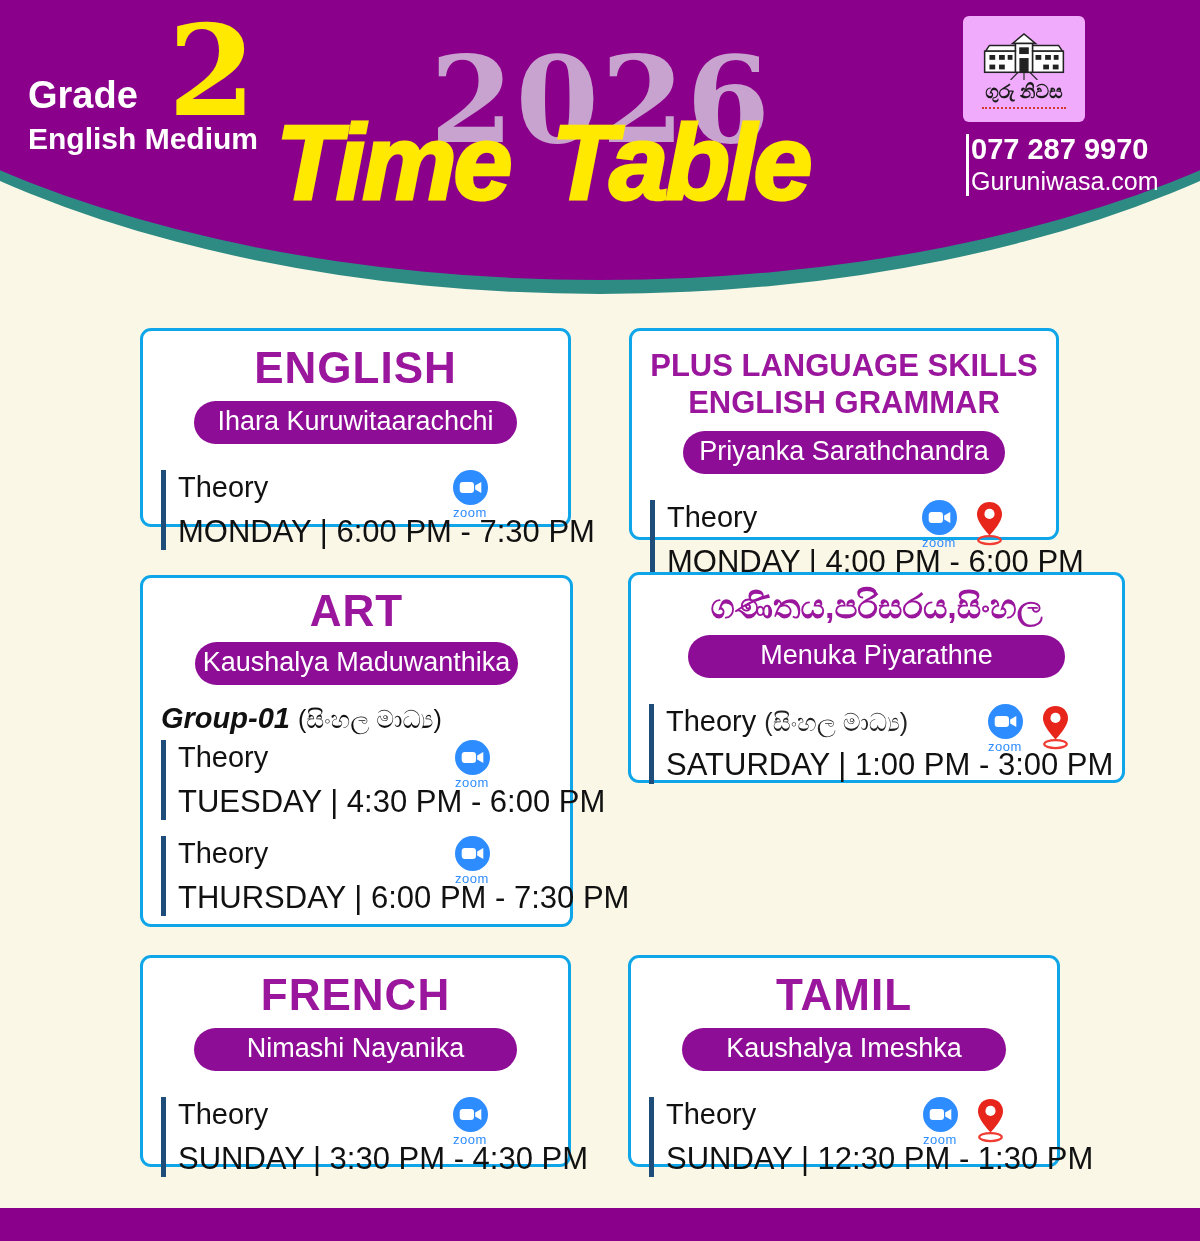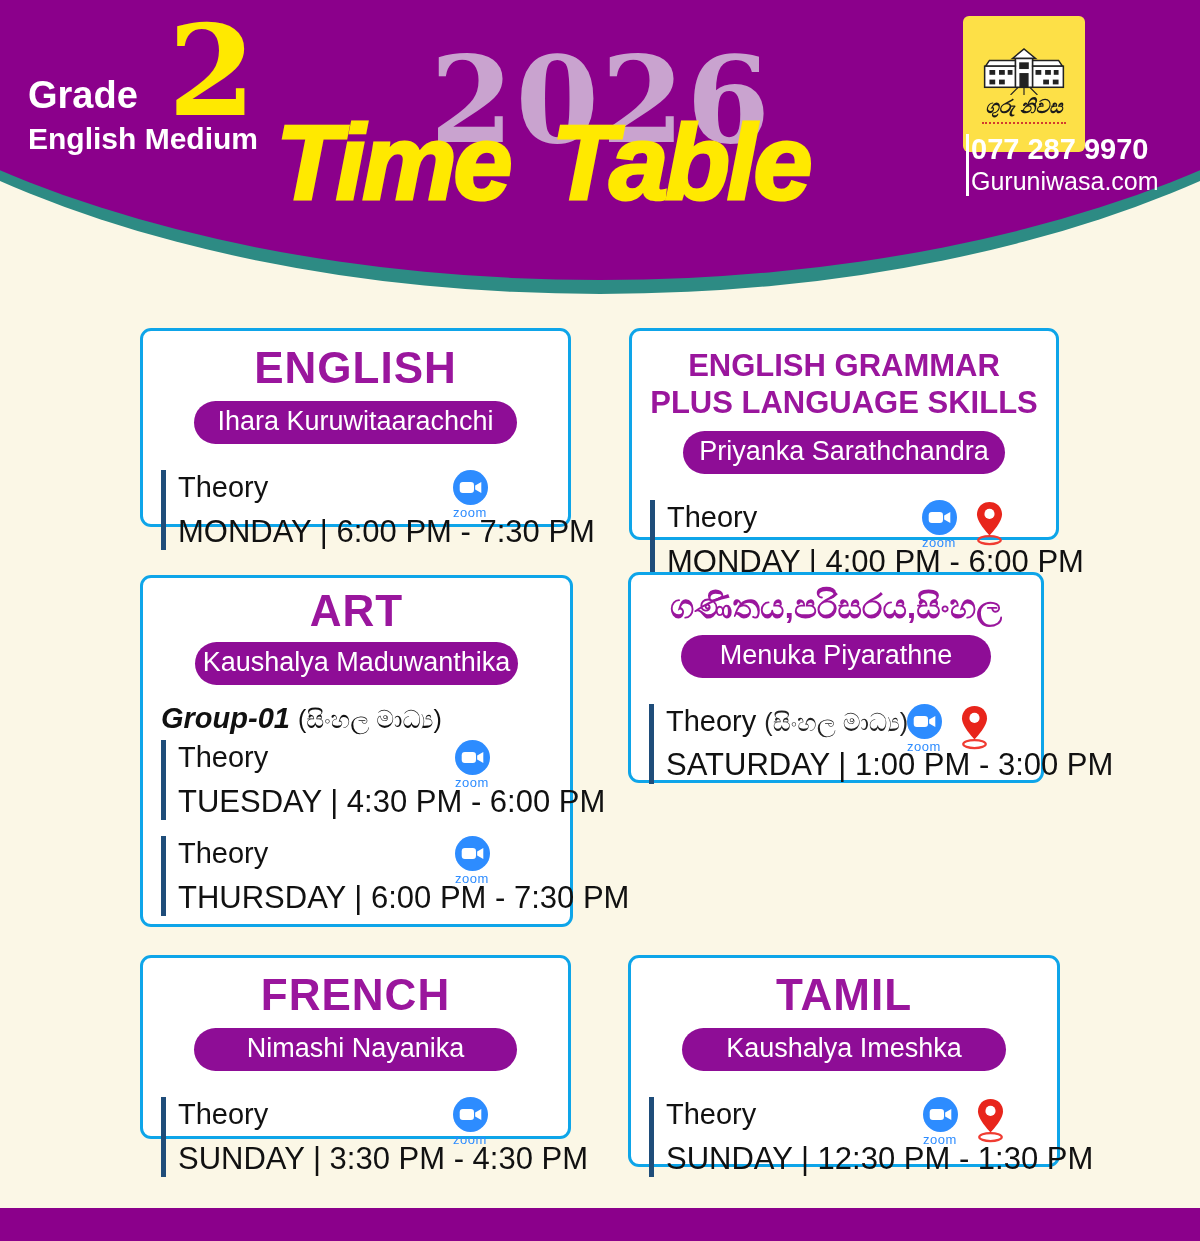--- a/index.html
+++ b/index.html
@@ -30,25 +30,24 @@
   }
   .main-title{
     left:276px;top:104px;color:#FFE900;
     font-weight:bold;font-style:italic;
     font-size:106px;line-height:1.1;letter-spacing:-3px;
     -webkit-text-stroke:3px #FFE900;
     white-space:nowrap;
   }
   .main-title .w2{margin-left:42px;}
   .logo-card{
-    left:963px;top:16px;width:122px;height:136px;
-    background:#fde047;border-radius:6px;
+    left:963px;top:16px;width:122px;height:106px;
+    background:#f0abfc;border-radius:6px;
     display:flex;flex-direction:column;align-items:center;justify-content:center;
     gap:2px;
-    font-style:italic;
   }
   .logo-card svg{width:96px;height:50px;}
   .logo-name{font-size:19px;font-weight:bold;color:#1a1a1a;line-height:1;}
   .logo-tagline{width:84px;border-bottom:2px dotted #D23B2E;height:4px;}
   .contact{
     left:966px;top:134px;color:#fff;
     border-left:3px solid #fff;padding-left:2px;
   }
   .phone{font-size:29px;font-weight:bold;line-height:1.1;}
   .website{font-size:25px;line-height:1.2;}
@@ -89,22 +88,22 @@
   .pinicon svg{width:33px;height:46px;}
   .group{margin-top:16px;}
   .group-head{font-size:29px;font-weight:bold;font-style:italic;color:#111;line-height:1.2;margin-left:2px;}
   .group-note{font-weight:normal;font-style:normal;font-size:25px;}
   .group .sess{margin-top:4px;}
 
   
   .c1{left:140px;top:328px;width:431px;height:199px;}
   .c2{left:629px;top:328px;width:430px;height:212px;}
   .c3{left:140px;top:575px;width:433px;height:352px;}
-  .c4{left:628px;top:572px;width:416px;height:211px;}
-  .c5{left:140px;top:955px;width:431px;height:184px;}
+  .c4{left:628px;top:572px;width:497px;height:211px;}
+  .c5{left:140px;top:955px;width:431px;height:212px;}
   .c6{left:628px;top:955px;width:432px;height:212px;}
   .c3 .card-title{margin:2px 0 8px;}
 </style>
 </head>
 <body>
 
 <div class="poster">
 
   <div>
     <div class="ellipse teal"></div>
@@ -171,22 +170,22 @@
       <path d="M15.2 10.6 L19.4 8.3 V15.7 L15.2 13.4 Z" fill="#ffffff"></path>
     </svg>
     <span class="zoom-word">zoom</span>
   </span>
 </span>
     </div>
   </div>
 
   <div class="card c2">
     <div class="card-title small">
+      <div>PLUS LANGUAGE SKILLS</div>
       <div>ENGLISH GRAMMAR</div>
-      <div>PLUS LANGUAGE SKILLS</div>
     </div>
     <div class="pill">Priyanka Sarathchandra</div>
     <div class="sess">
       <div class="sess-inner">
         <div class="sess-type">Theory</div>
         <div class="sess-time">MONDAY | 4:00 PM - 6:00 PM</div>
       </div>
       <span class="icons two">
   <span class="zoomicon">
     <svg viewBox="0 0 24 24" aria-hidden="true">

